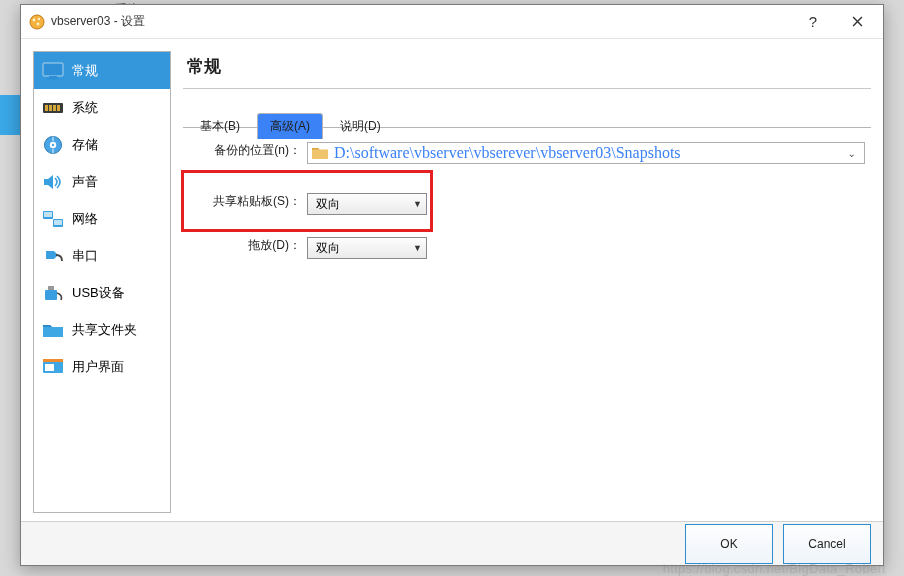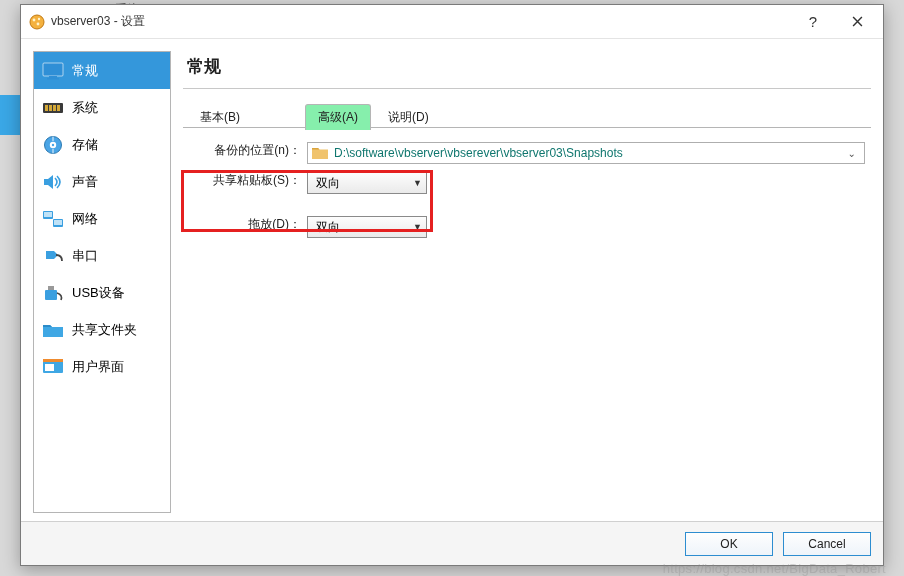--- a/index.html
+++ b/index.html
@@ -118,30 +118,29 @@
       margin-top: 12px;
       border-bottom: 1px solid #b5b5b5;
       gap: 4px;
       padding-left: 4px;
     }
     .tab {
       padding: 4px 12px;
       border: 1px solid transparent;
       border-bottom: none;
       position: relative;
-      top: 3px;
+      top: 12px;
       font-size: 12px;
       color: #222;
       background: transparent;
     }
     .tab.active {
       border-color: #b5b5b5;
-      background: #86efac;
+      background: #3b82f6;
       border-radius: 3px 3px 0 0;
-      margin-left: 48px;
     }
     .form-area {
       padding: 14px 6px;
       position: relative;
     }
     .form-row {
       display: flex;
       align-items: flex-start;
       height: 28px;
     }
@@ -158,23 +157,23 @@
       align-items: center;
       border: 1px solid #aeaeae;
       height: 22px;
       padding: 0 4px;
       gap: 6px;
       background: #fff;
     }
     .path-field .folder-icon { width: 16px; height: 14px; }
     .path-field .path-text {
       flex: 1;
-      font-family: Liberation Sans, sans-serif;
-      font-size: 12px;
-      color: #0f766e;
+      font-family: Liberation Serif, serif;
+      font-size: 16px;
+      color: #3b82f6;
       white-space: nowrap;
       overflow: hidden;
     }
     .path-field .chevron { color: #555; font-size: 10px; padding: 0 4px;}
     .combo {
       width: 120px;
       height: 22px;
       border: 1px solid #8a8a8a;
       background: linear-gradient(#fdfdfd,#eaeaea);
       display: flex;
@@ -194,21 +193,21 @@
       border-top: 1px solid #d0d0d0;
       display: flex;
       justify-content: flex-end;
       align-items: center;
       padding: 0 12px;
       gap: 10px;
       background: #f5f5f5;
     }
     .button-bar button {
       min-width: 88px;
-      height: 24px;
+      height: 40px;
       border: 1px solid #2d8dd0;
       background: linear-gradient(#fefefe,#eef4fa);
       font-size: 12px;
       color: #222;
       font-family: inherit;
     }
     .watermark {
       position: absolute;
       bottom: 0;
       right: 18px;
@@ -359,21 +358,21 @@
           <div class="path-field">
             <span class="folder-icon"><svg width="16" height="13" viewBox="0 0 16 13">
                   <path d="M0 2 L6 2 L7.5 3.5 L16 3.5 L16 13 L0 13 Z" fill="#f0c36d"></path>
                   <path d="M0 2 L6 2 L7.5 3.5 L0 3.5 Z" fill="#d9a43e"></path>
                 </svg></span>
             <span class="path-text">D:\software\vbserver\vbserever\vbserver03\Snapshots</span>
             <span class="chevron">⌄</span>
           </div>
         </div>
 
-        <div class="form-row" style="margin-top:2px">
+        <div class="form-row" style="margin-top:23px">
           <div class="form-label">共享粘贴板(S)：</div>
           <div class="combo">
             <span>双向</span>
             <span class="arrow">▼</span>
           </div>
         </div>
 
         <div class="form-row" style="margin-top:16px">
           <div class="form-label">拖放(D)：</div>
           <div class="combo">

